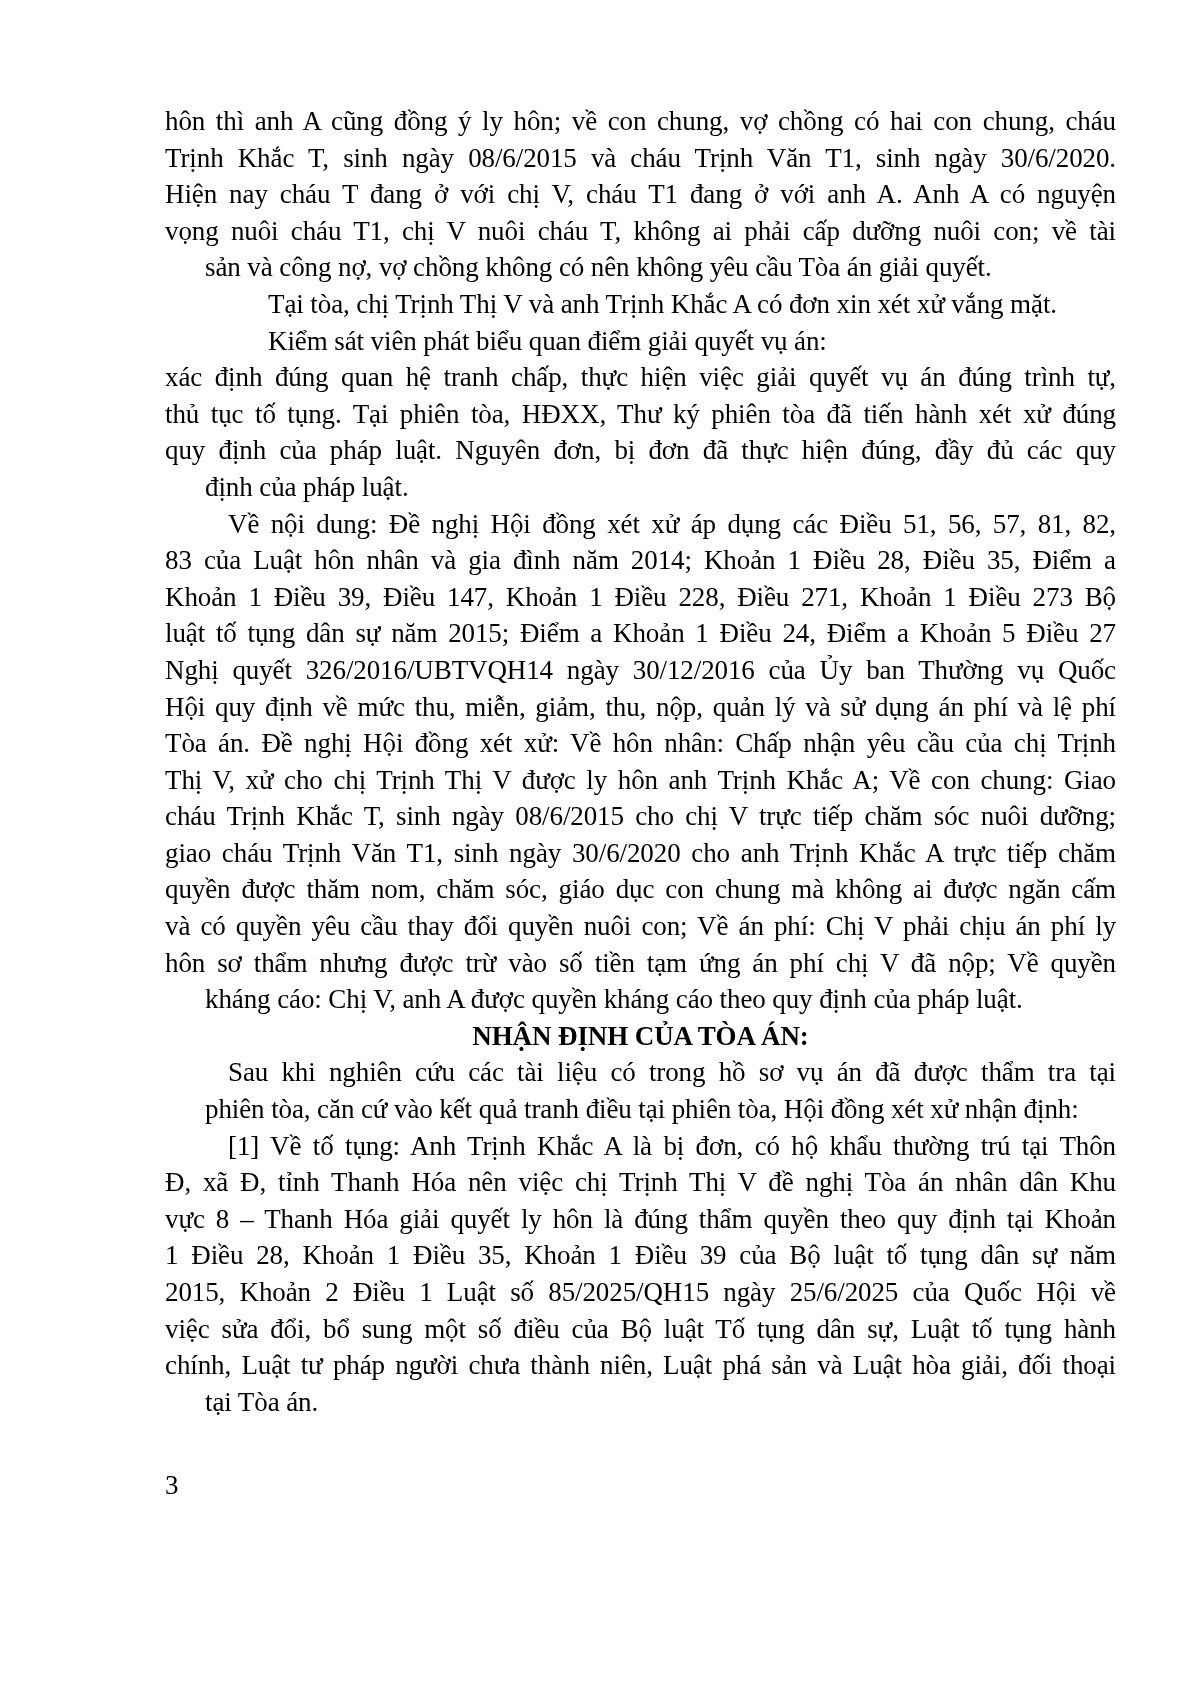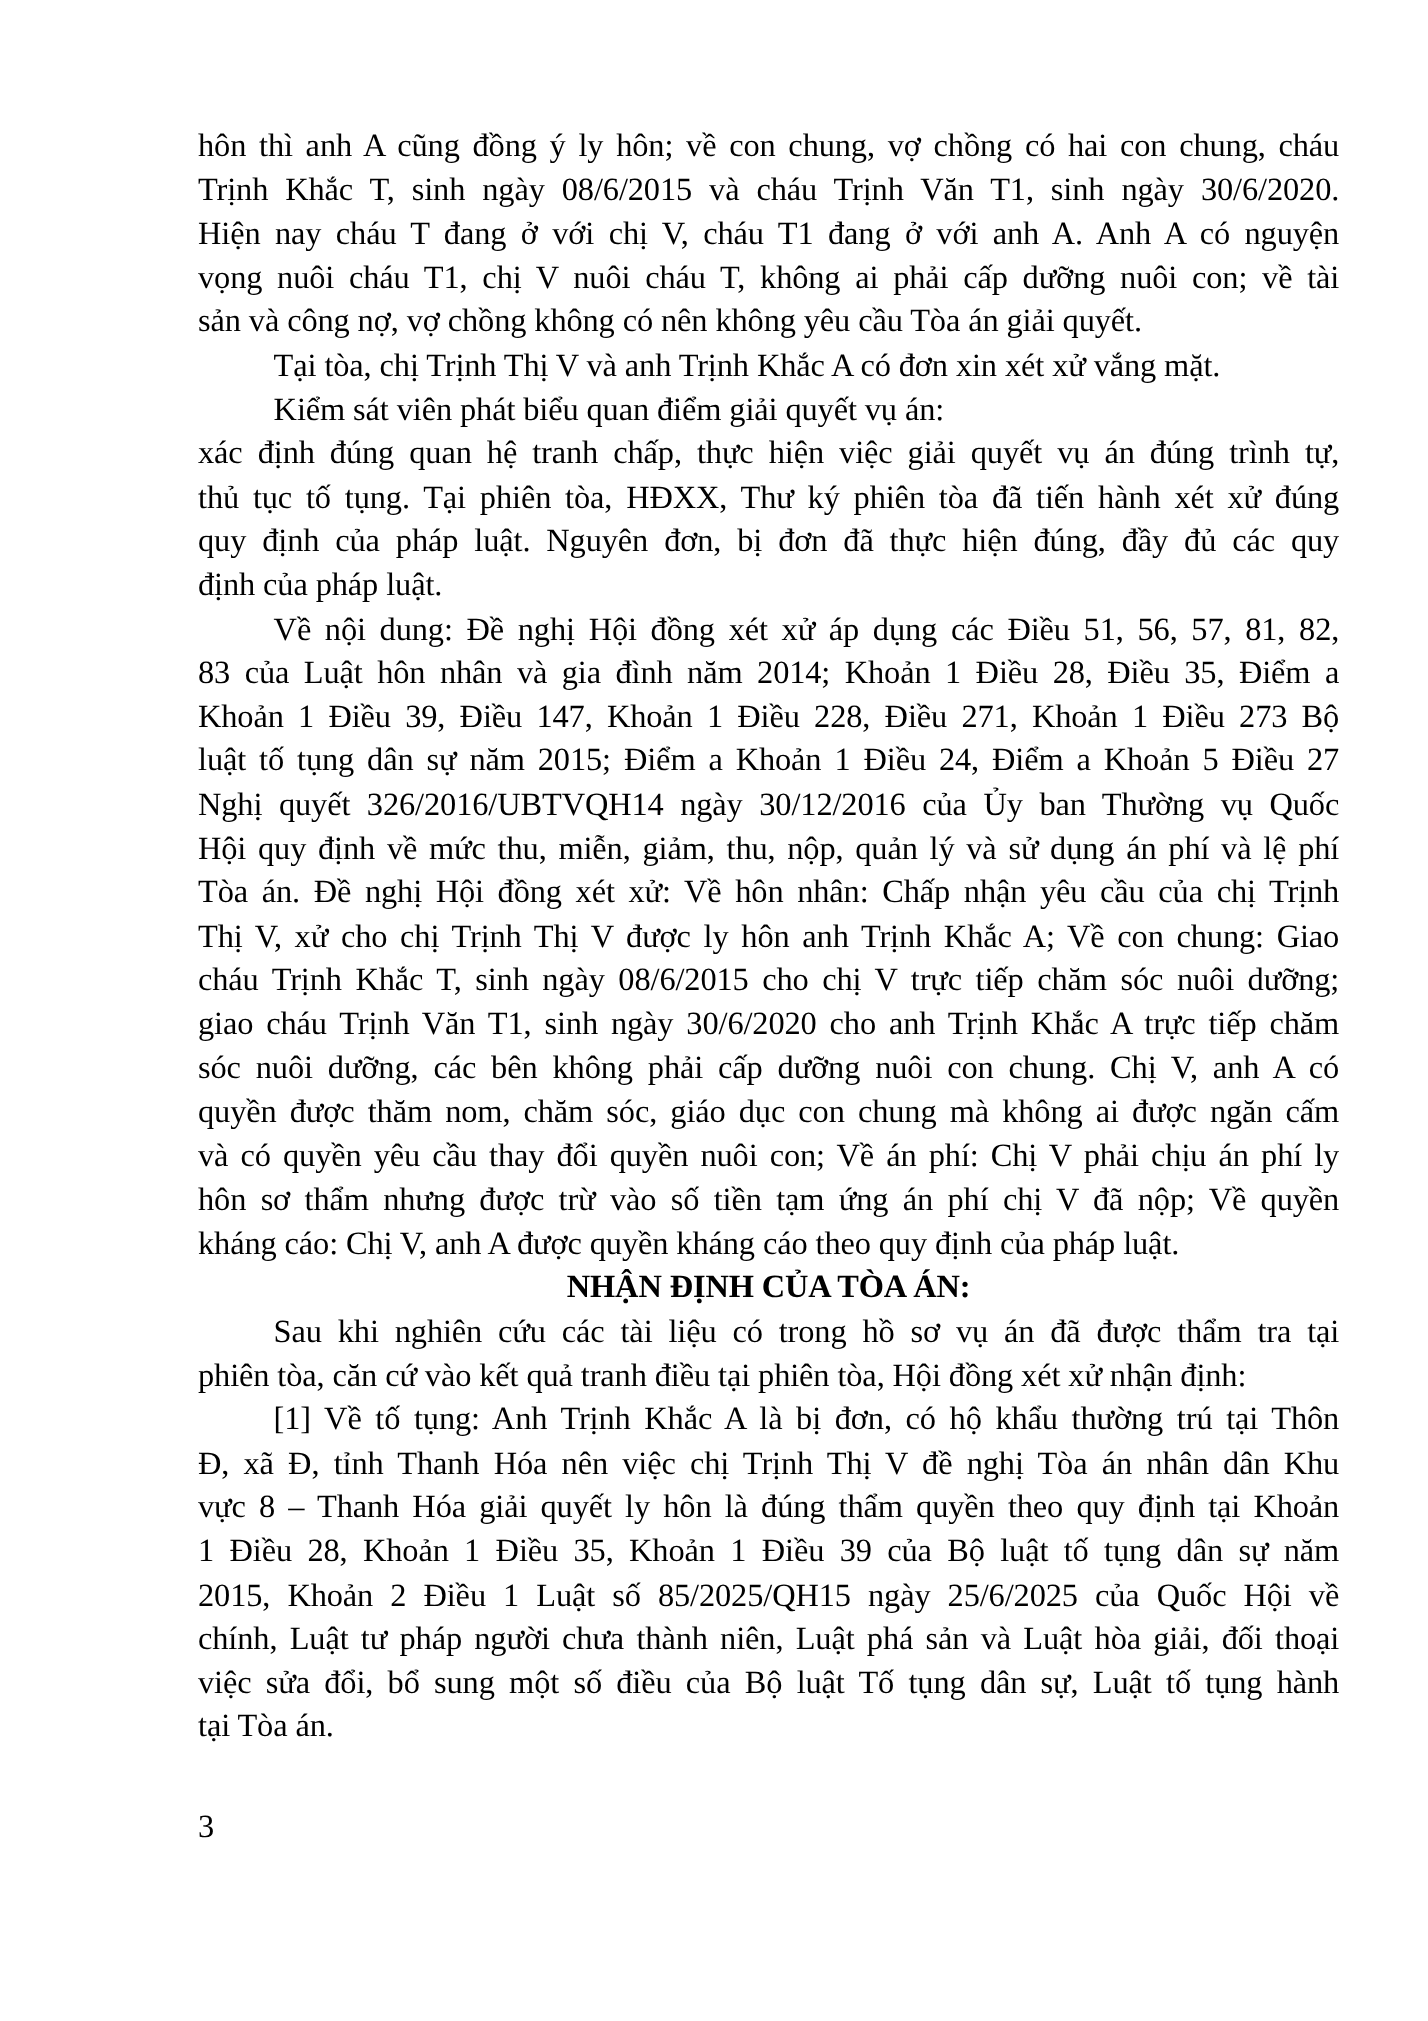--- a/index.html
+++ b/index.html
@@ -27,20 +27,21 @@
   }
   .para { margin: 0; padding: 0; }
   .tline {
     text-align: justify;
     text-align-last: justify;
     overflow: hidden;
     white-space: normal;
   }
   .tline.last {
     text-align-last: left;
+    margin-left: 40px;
   }
   .tline.indent {
     text-indent: 63px;
   }
   .heading {
     font-weight: bold;
     text-align: right;
     text-align-last: center;
   }
   .page-number {
@@ -77,36 +78,35 @@
         <div class="tline indent">Về nội dung: Đề nghị Hội đồng xét xử áp dụng các Điều 51, 56, 57, 81, 82,</div>
         <div class="tline">83 của Luật hôn nhân và gia đình năm 2014; Khoản 1 Điều 28, Điều 35, Điểm a</div>
         <div class="tline">Khoản 1 Điều 39, Điều 147, Khoản 1 Điều 228, Điều 271, Khoản 1 Điều 273 Bộ</div>
         <div class="tline">luật tố tụng dân sự năm 2015; Điểm a Khoản 1 Điều 24, Điểm a Khoản 5 Điều 27</div>
         <div class="tline">Nghị quyết 326/2016/UBTVQH14 ngày 30/12/2016 của Ủy ban Thường vụ Quốc</div>
         <div class="tline">Hội quy định về mức thu, miễn, giảm, thu, nộp, quản lý và sử dụng án phí và lệ phí</div>
         <div class="tline">Tòa án. Đề nghị Hội đồng xét xử: Về hôn nhân: Chấp nhận yêu cầu của chị Trịnh</div>
         <div class="tline">Thị V, xử cho chị Trịnh Thị V được ly hôn anh Trịnh Khắc A; Về con chung: Giao</div>
         <div class="tline">cháu Trịnh Khắc T, sinh ngày 08/6/2015 cho chị V trực tiếp chăm sóc nuôi dưỡng;</div>
         <div class="tline">giao cháu Trịnh Văn T1, sinh ngày 30/6/2020 cho anh Trịnh Khắc A trực tiếp chăm</div>
-        <div class="tline">sóc nuôi dưỡng, các bên không phải cấp dưỡng nuôi con chung. Chị V, anh A có</div>
         <div class="tline">quyền được thăm nom, chăm sóc, giáo dục con chung mà không ai được ngăn cấm</div>
         <div class="tline">và có quyền yêu cầu thay đổi quyền nuôi con; Về án phí: Chị V phải chịu án phí ly</div>
         <div class="tline">hôn sơ thẩm nhưng được trừ vào số tiền tạm ứng án phí chị V đã nộp; Về quyền</div>
         <div class="tline last">kháng cáo: Chị V, anh A được quyền kháng cáo theo quy định của pháp luật.</div>
       </div>
       <div class="tline heading">NHẬN ĐỊNH CỦA TÒA ÁN:</div>
       <div class="para">
         <div class="tline indent">Sau khi nghiên cứu các tài liệu có trong hồ sơ vụ án đã được thẩm tra tại</div>
         <div class="tline last">phiên tòa, căn cứ vào kết quả tranh điều tại phiên tòa, Hội đồng xét xử nhận định:</div>
       </div>
       <div class="para">
         <div class="tline indent">[1] Về tố tụng: Anh Trịnh Khắc A là bị đơn, có hộ khẩu thường trú tại Thôn</div>
         <div class="tline">Đ, xã Đ, tỉnh Thanh Hóa nên việc chị Trịnh Thị V đề nghị Tòa án nhân dân Khu</div>
         <div class="tline">vực 8 – Thanh Hóa giải quyết ly hôn là đúng thẩm quyền theo quy định tại Khoản</div>
         <div class="tline">1 Điều 28, Khoản 1 Điều 35, Khoản 1 Điều 39 của Bộ luật tố tụng dân sự năm</div>
         <div class="tline">2015, Khoản 2 Điều 1 Luật số 85/2025/QH15 ngày 25/6/2025 của Quốc Hội về</div>
+        <div class="tline">việc sửa đổi, bổ sung một số điều của Bộ luật Tố tụng dân sự, Luật tố tụng hành</div>
         <div class="tline">chính, Luật tư pháp người chưa thành niên, Luật phá sản và Luật hòa giải, đối thoại</div>
-        <div class="tline">việc sửa đổi, bổ sung một số điều của Bộ luật Tố tụng dân sự, Luật tố tụng hành</div>
         <div class="tline last">tại Tòa án.</div>
       </div>
     </div>
   <div class="page-number">3</div>
 </div>
 
 </body></html>

